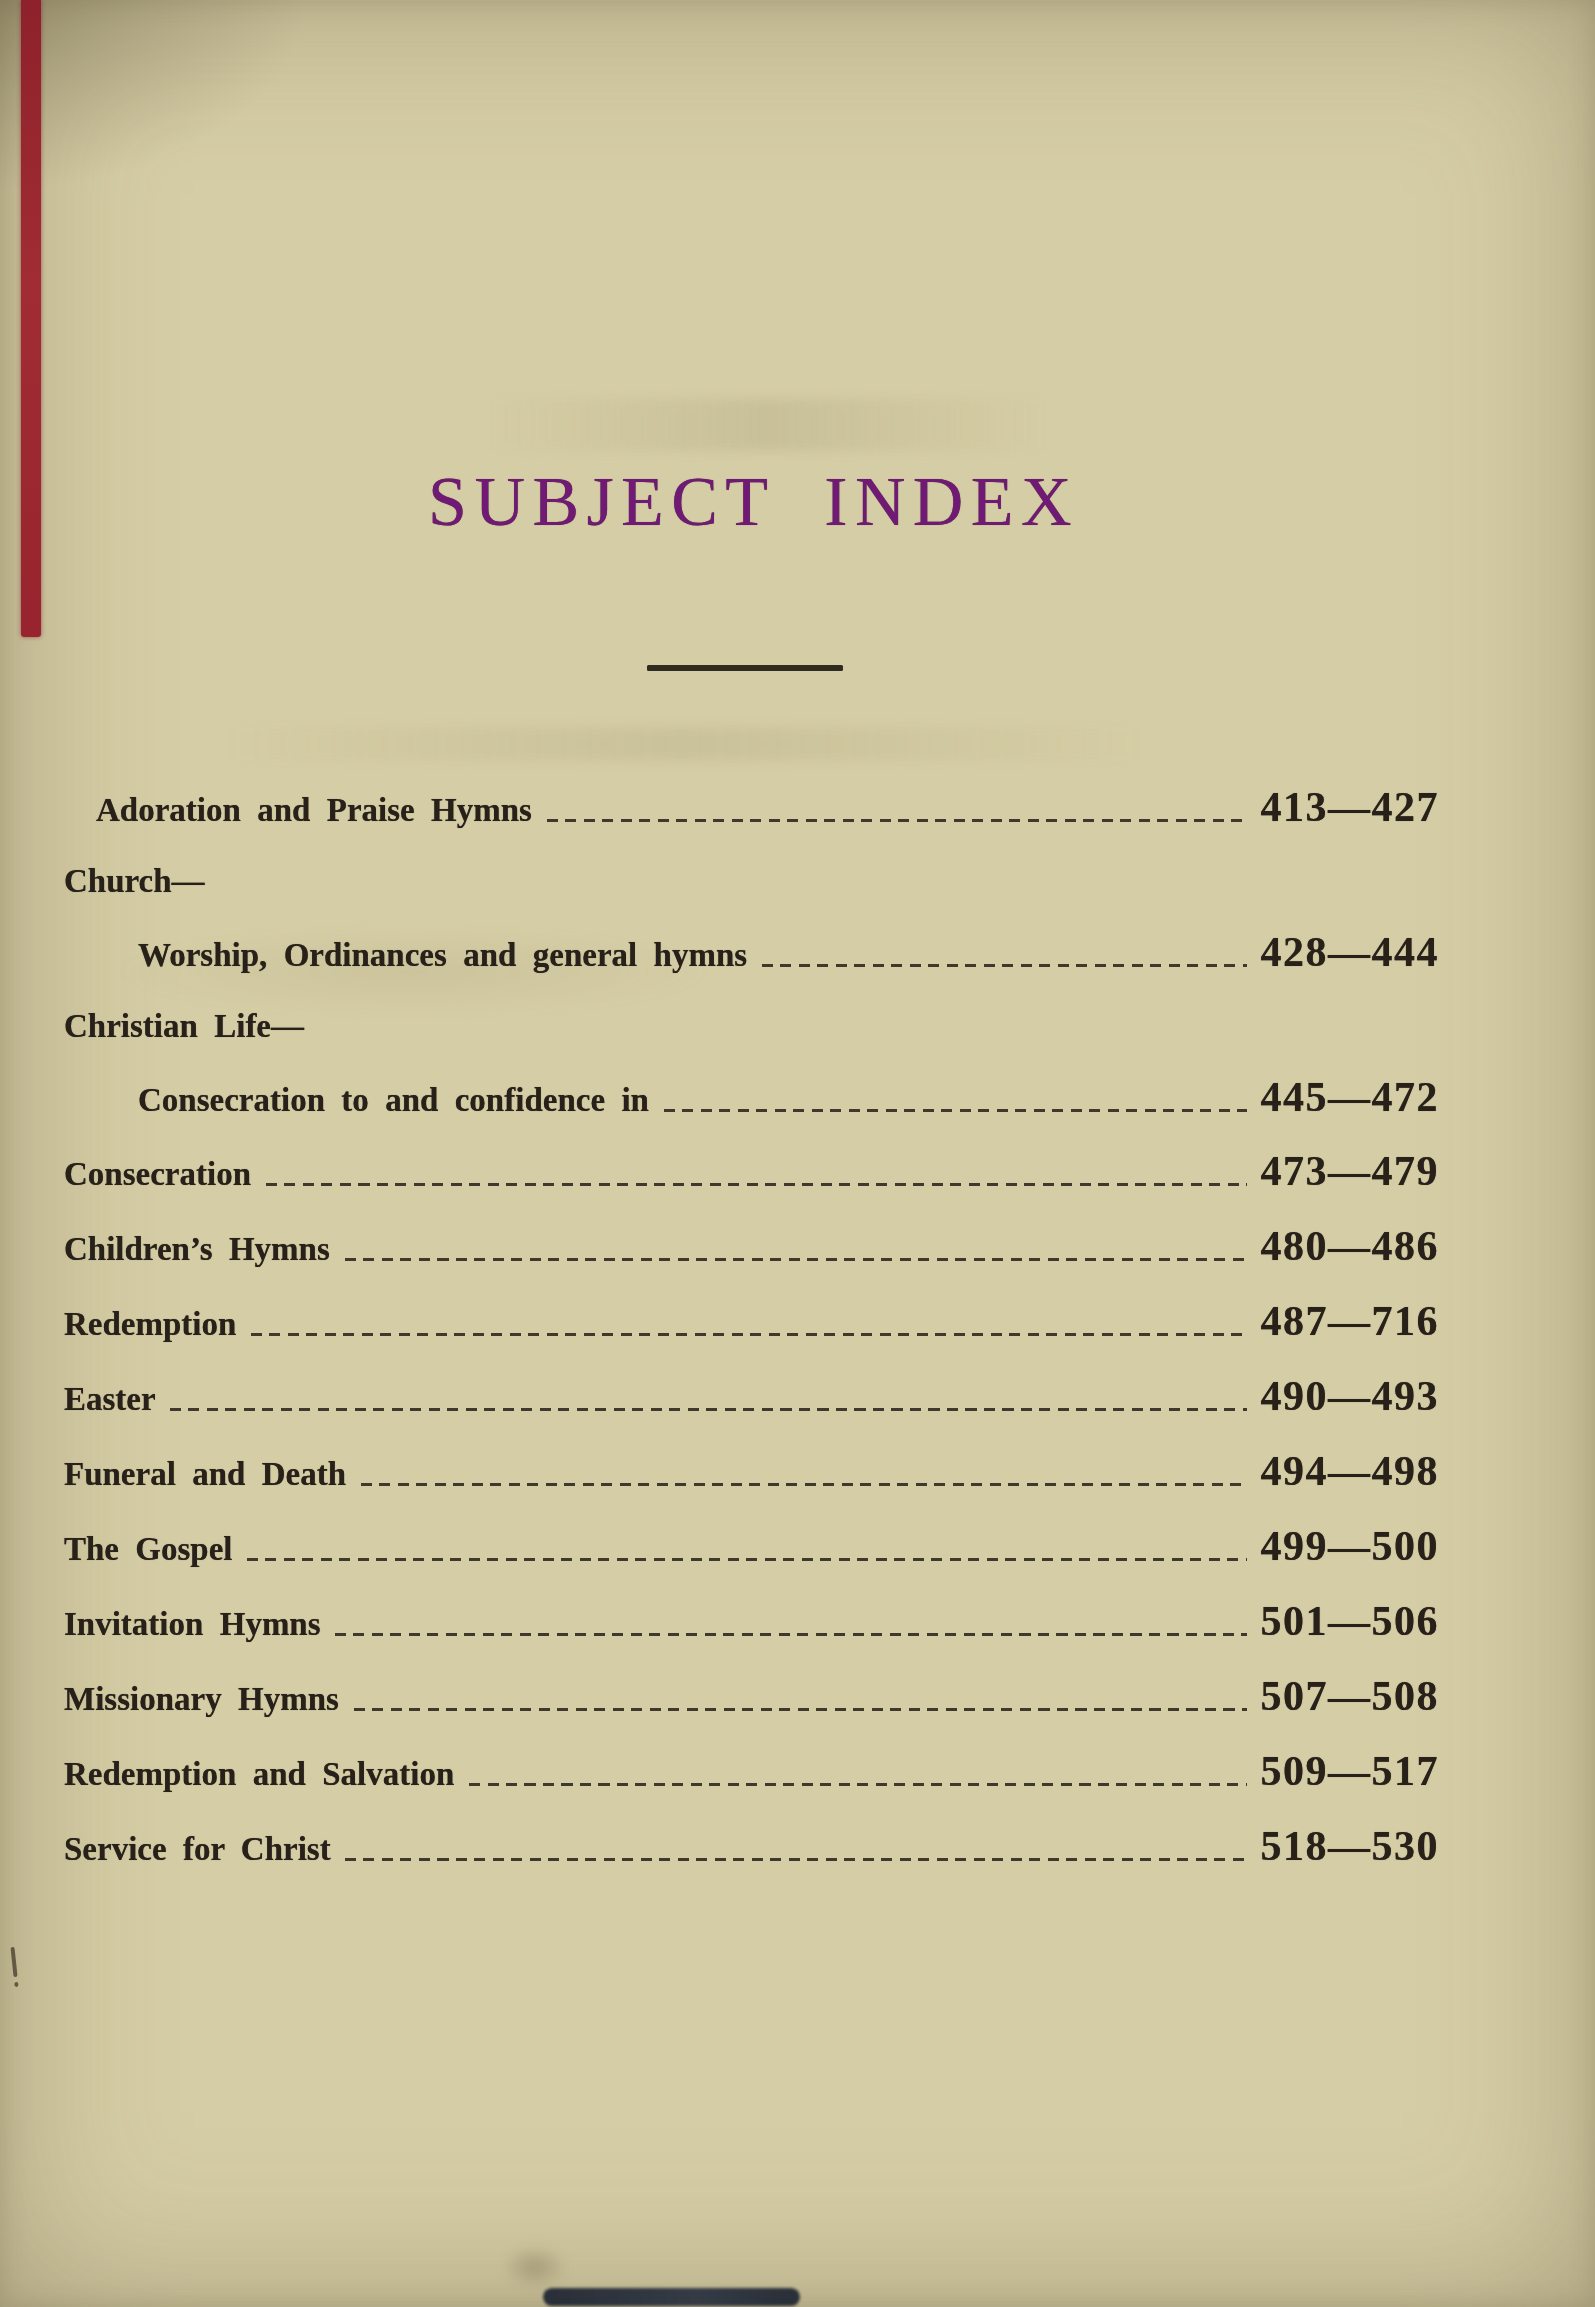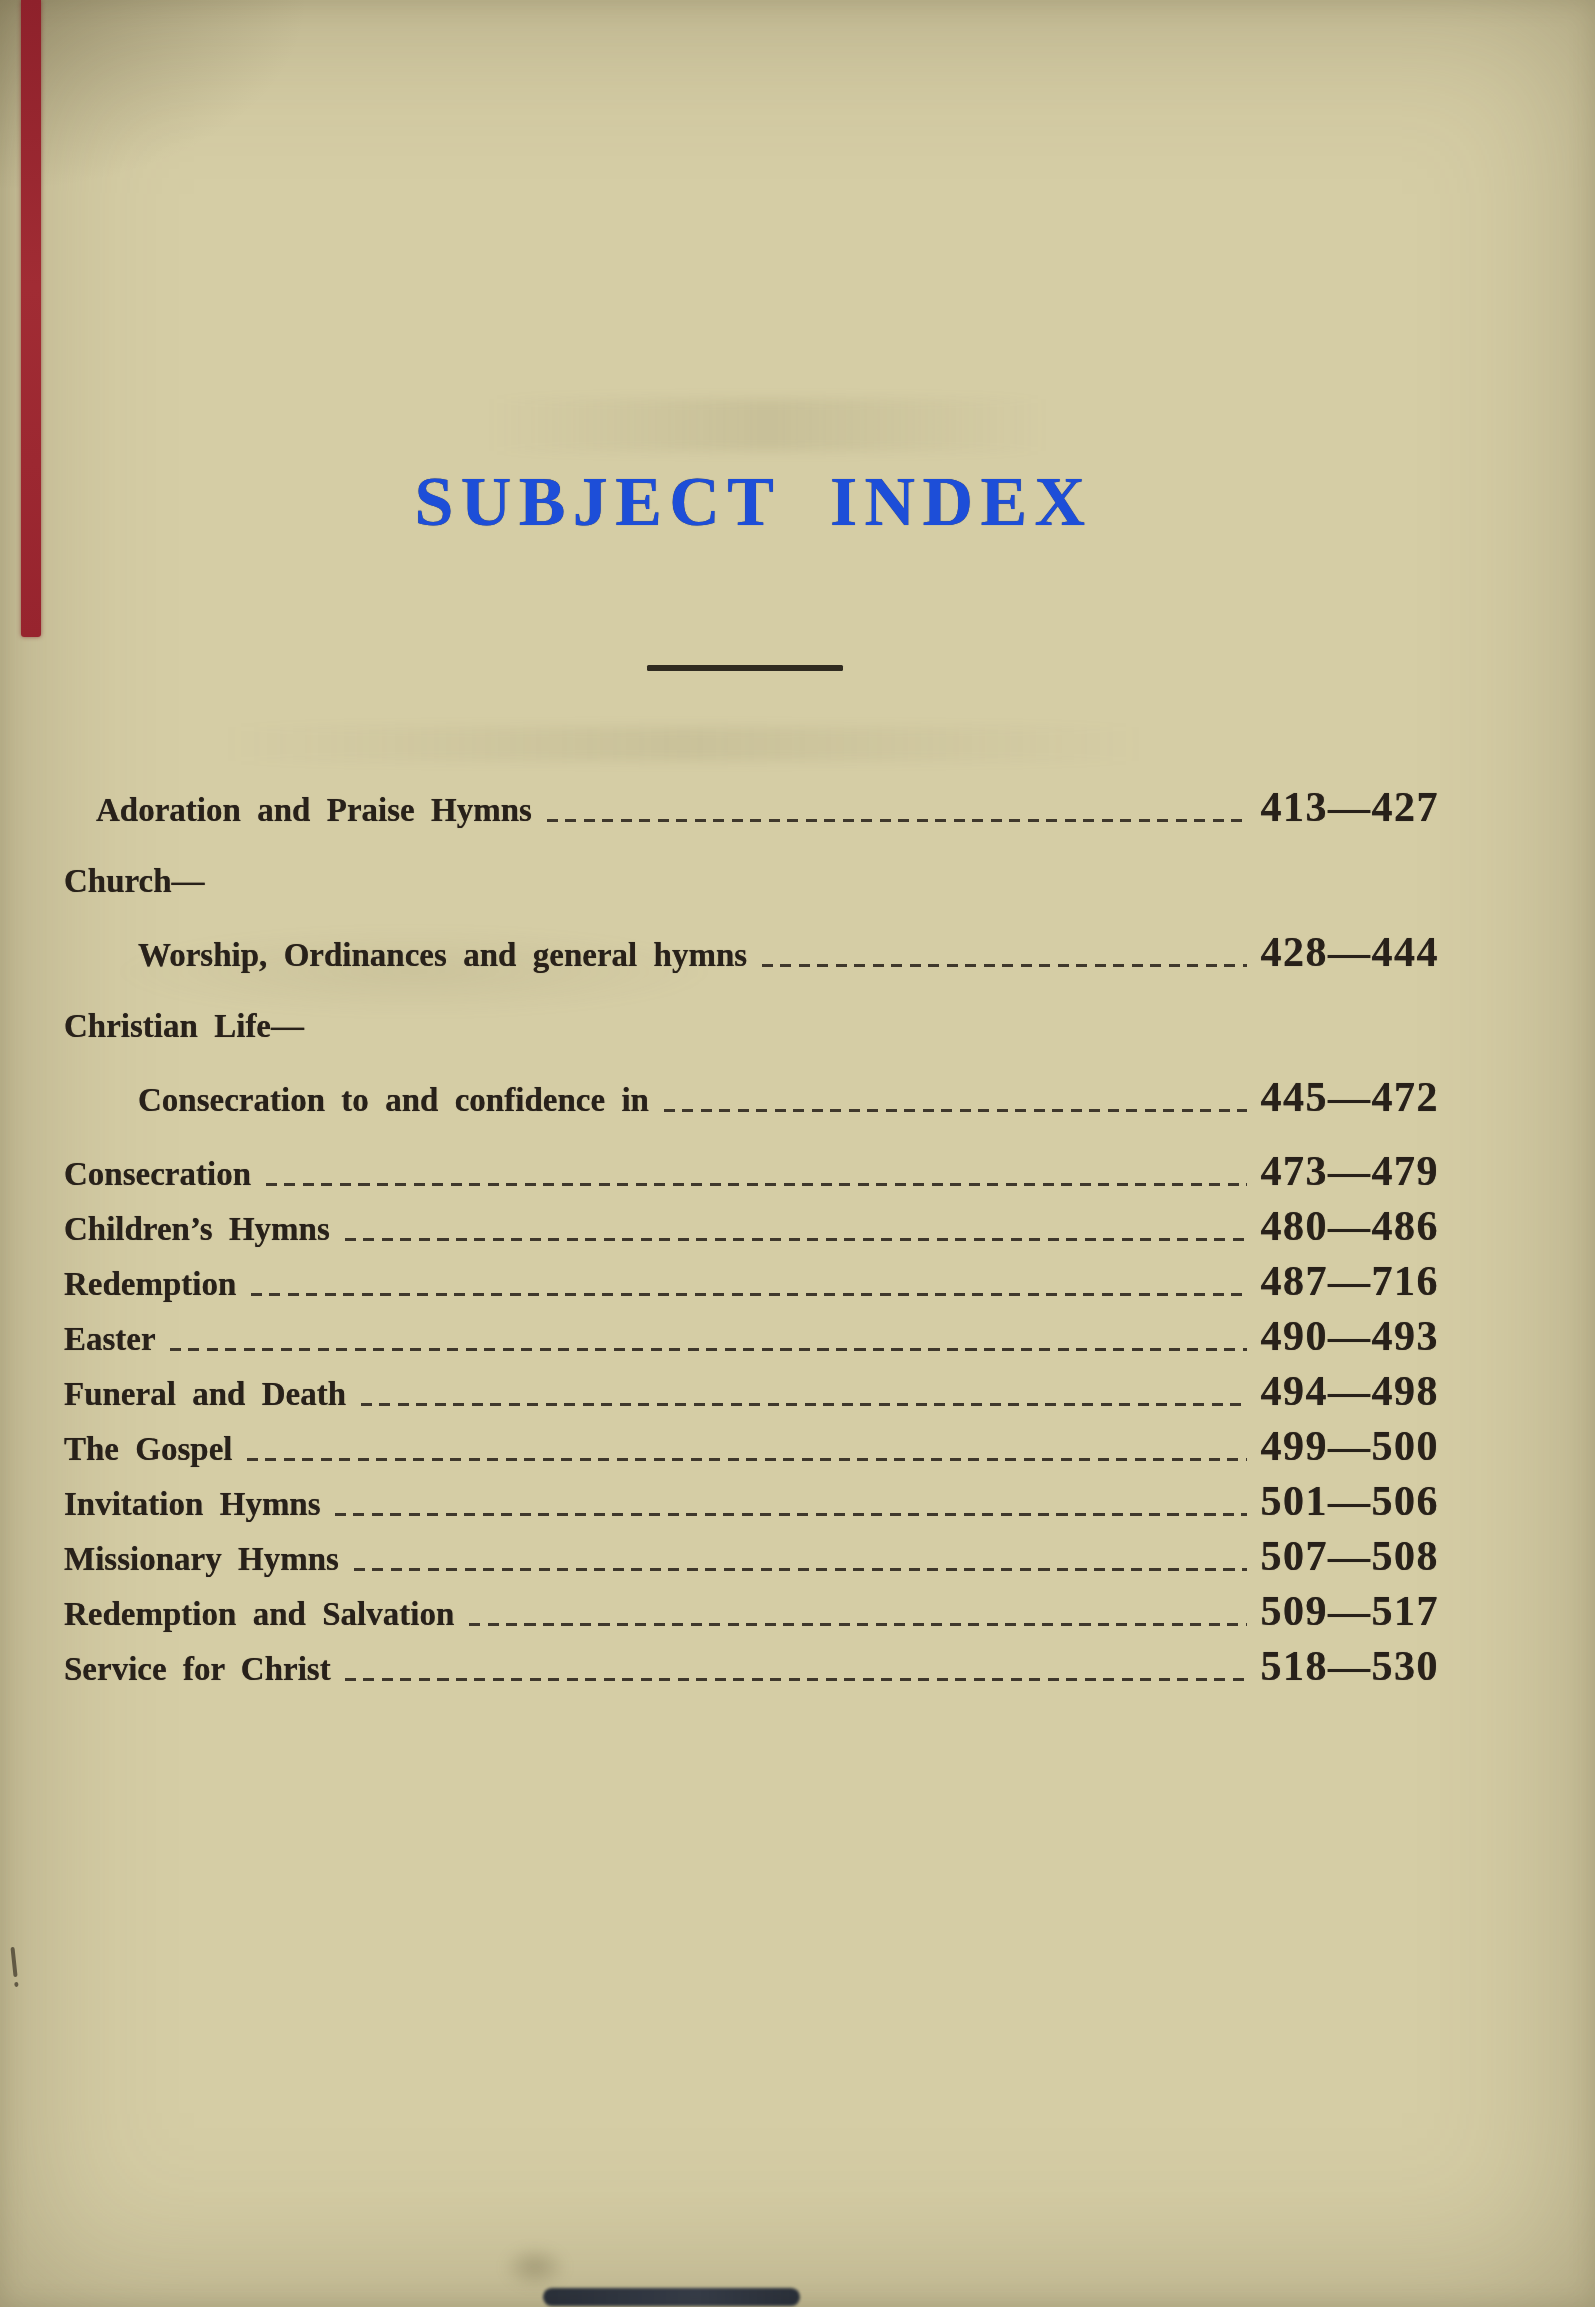--- a/index.html
+++ b/index.html
@@ -51,35 +51,35 @@
   .smudge.s2{left:222px;top:727px;width:923px;height:34px;
     background:linear-gradient(90deg,transparent,rgba(135,128,90,.14),transparent);}
   .smudge.s3{left:111px;top:927px;width:606px;height:89px;
     background:radial-gradient(ellipse at 50% 50%, rgba(138,130,92,.12), transparent 70%);}
   .smudge.s4{left:502px;top:2245px;width:66px;height:44px;
     background:radial-gradient(ellipse, rgba(100,92,60,.35), transparent 70%);}
   
   .title{
     position:absolute;top:465px;left:0;width:1507px;margin:0;
     text-align:center;
-    font-size:70px;font-weight:700;line-height:1.05;
+    font-size:70px;font-weight:400;line-height:1.05;
     letter-spacing:7.4px;word-spacing:25px;
-    color:#1d4ed8;
+    color:#701a75;
     text-shadow:0 0 0.7px rgba(36,30,23,.8);
   }
   .rule{
     position:absolute;top:665px;left:647px;width:196px;height:5.9px;
     background:#241e17;border-radius:1.5px;opacity:.93;
   }
   .index{
     position:absolute;left:64px;top:789px;width:1375px;
   }
   .row{
     display:flex;align-items:baseline;
-    margin-top:15px;line-height:37px;
+    margin-top:35px;line-height:37px;
     font-size:33px;font-weight:700;
     word-spacing:8.1px;
     text-shadow:0 0 0.7px rgba(40,33,26,.7);
   }
   .row.first{margin-top:0;margin-left:32px;}
   .row.gap-lg{margin-top:34px;}
   .row.indent{padding-left:74px;}
   .label{white-space:nowrap;}
   .leader{
     flex:1 1 auto;height:3.7px;align-self:flex-end;

